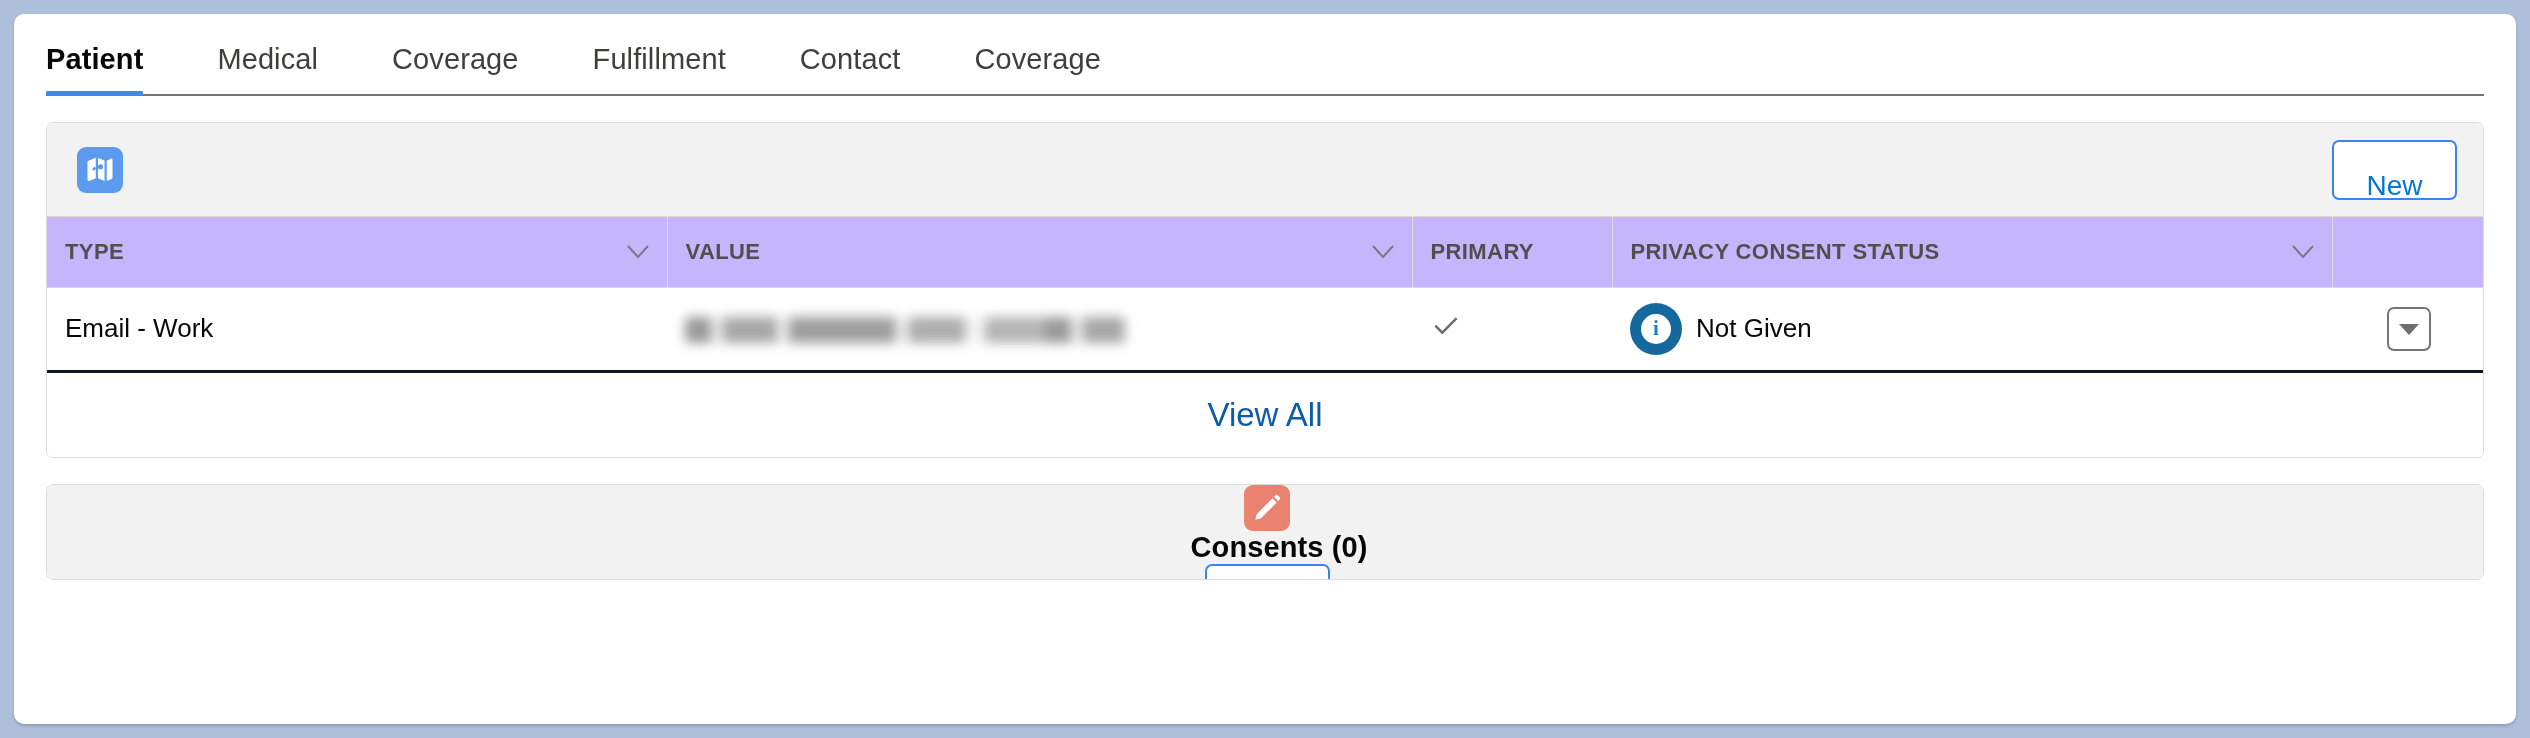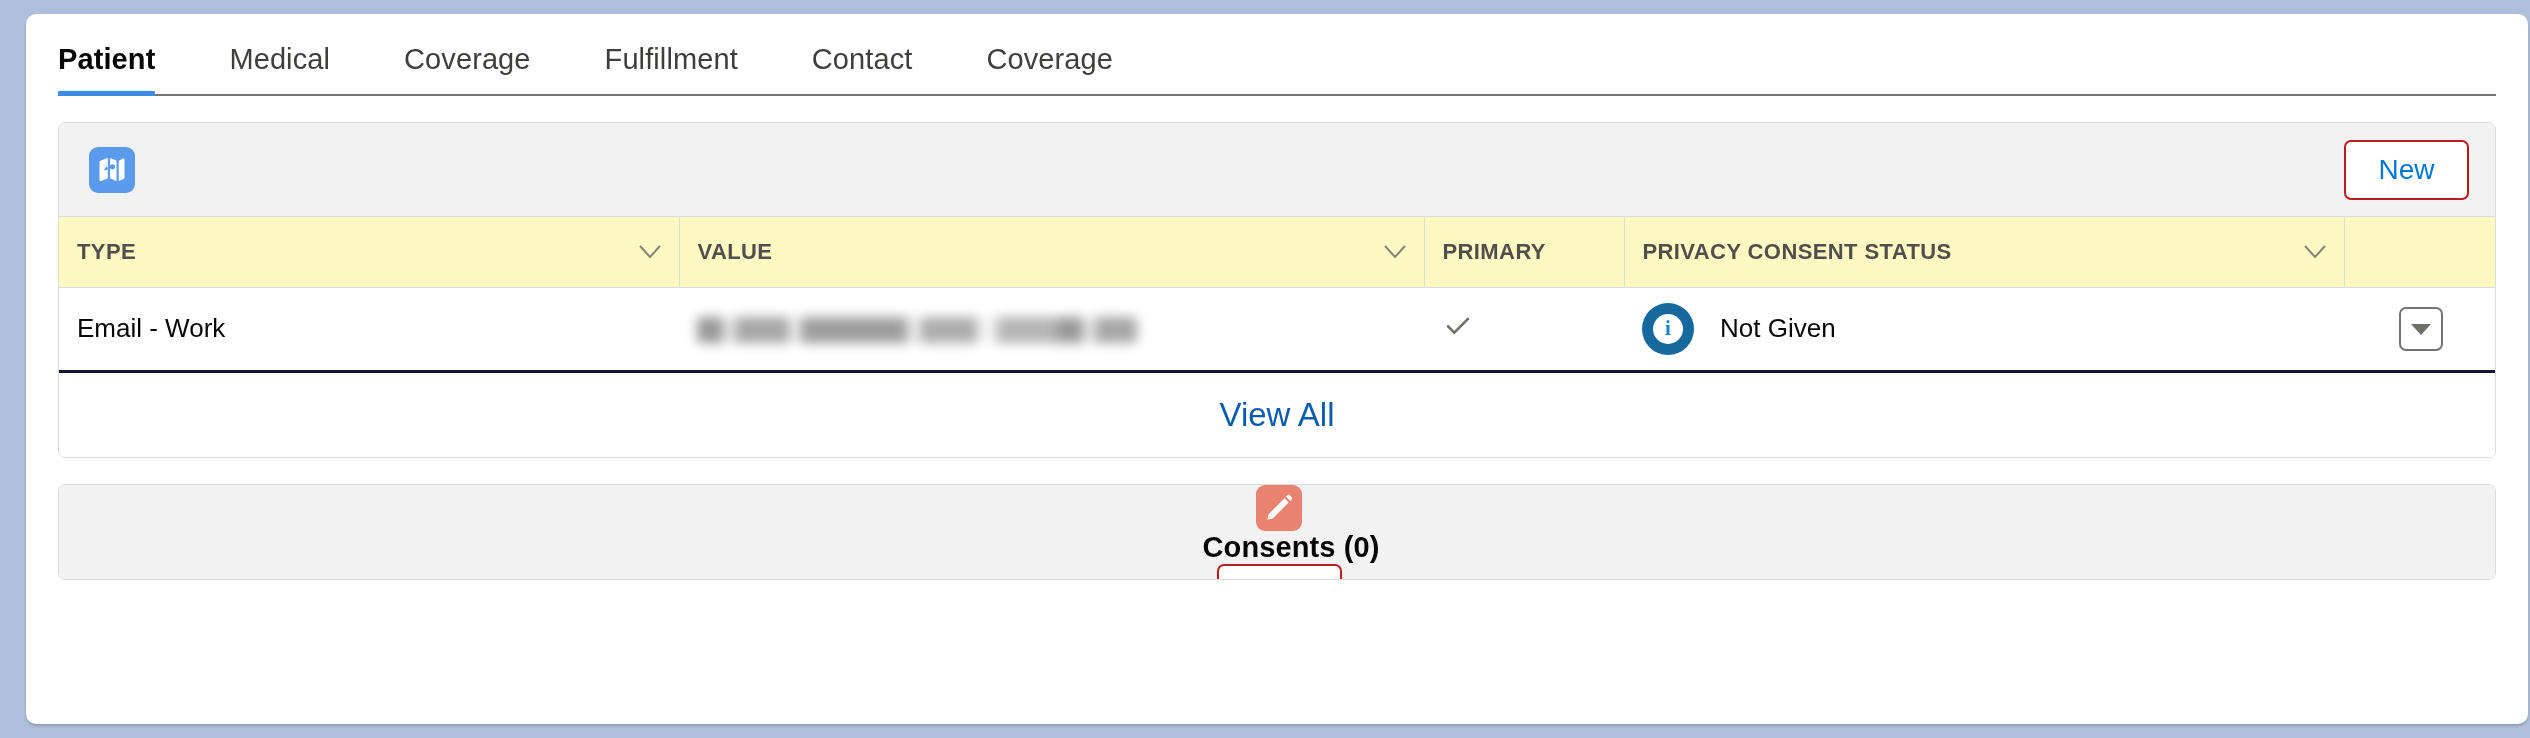--- a/index.html
+++ b/index.html
@@ -12,21 +12,21 @@
 
   body {
     background: #aebfdb;
     font-family: "Liberation Sans", sans-serif;
     -webkit-font-smoothing: antialiased;
   }
 
   
   #page {
     position: absolute;
-    left: 26px;
+    left: 14px;
     top: 14px;
     width: 2502px;
     height: 710px;
     background: #ffffff;
     border-radius: 10px;
     box-shadow: 0 2px 3px rgba(0,0,0,0.18);
     overflow: hidden;
   }
 
   
@@ -100,40 +100,40 @@
     margin-left: 24px;
     letter-spacing: .1px;
     white-space: nowrap;
   }
 
   .header-spacer { flex: 1 1 auto; }
 
   .btn-new {
     height: 60px;
     min-width: 125px;
-    padding: 0 26px;
-    background: #ffffff;
-    border: 2px solid #b91c1c;
+    padding: 16px 26px;
+    background: #ffffff;
+    border: 2px solid #3b82f6;
     border-radius: 7px;
     color: #0176d3;
     font-size: 28px;
     font-family: "Liberation Sans", sans-serif;
     line-height: 56px;
     text-align: center;
     cursor: pointer;
   }
 
   
   table.dt {
     width: 100%;
     border-collapse: collapse;
     table-layout: fixed;
   }
   table.dt thead th {
-    background: #fef9c3;
+    background: #c4b5fd;
     border-bottom: 1px solid #dddbda;
     border-right: 1px solid #dddbda;
     height: 70px;
     padding: 0 18px 0 18px;
     font-size: 22px;
     font-weight: bold;
     color: #514f4d;
     text-align: left;
     text-transform: uppercase;
     letter-spacing: .4px;
@@ -211,21 +211,21 @@
     display: flex;
     align-items: center;
     justify-content: center;
     font-size: 21px;
     font-weight: bold;
     color: #1b7fc1;
     font-family: "Liberation Serif", serif;
     line-height: 1;
   }
   .consent-text {
-    margin-left: 26px;
+    margin-left: 14px;
     font-size: 26px;
     color: #080707;
   }
 
   .row-action-cell { text-align: center; }
   .btn-rowmenu {
     display: inline-block;
     width: 44px;
     height: 44px;
     border: 2px solid #747474;

